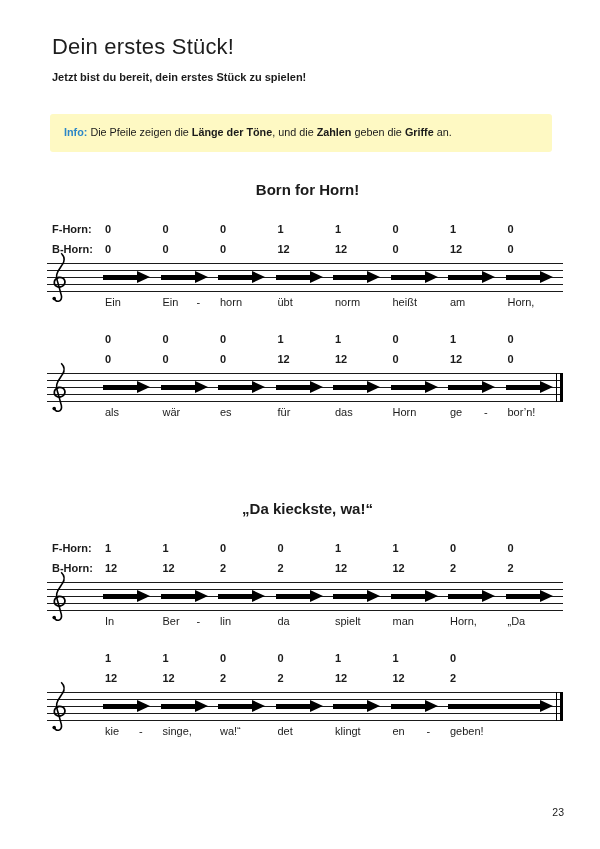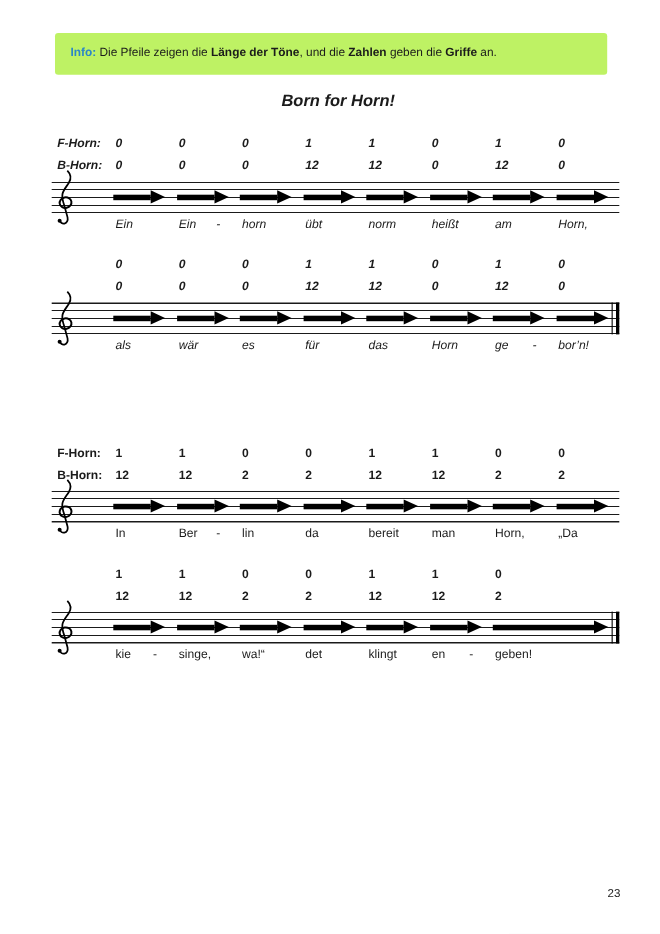--- a/index.html
+++ b/index.html
@@ -19,33 +19,33 @@
     font-size:22px;font-weight:400;line-height:22px;
     color:#1d1d1d;letter-spacing:.2px;
   }
   .doc-subtitle{
     margin-top:13px;
     font-size:11px;font-weight:bold;line-height:13px;
   }
   .infobox{
     margin-top:30px;margin-left:-2px;
     width:502px;box-sizing:border-box;
-    background:#bef264;border-radius:3px;
+    background:#fef9c3;border-radius:3px;
     padding:9px 10px 10px 14px;
     font-size:10.8px;
   }
   .infobox .para{margin:0;}
   .infobox .para + .para{margin-top:7px;}
   .infobox .tline{display:block;white-space:nowrap;line-height:18.5px;}
   .song{}
   .song-title{
     margin:0;text-align:center;
     font-size:15px;font-weight:bold;line-height:18px;
   }
-  .song-1{margin-top:15px;font-style:italic;}
+  .song-1{margin-top:29px;}
   .song-2{margin-top:81px;}
   .system{margin-top:20px;}
   .num-row{
     position:relative;height:20px;line-height:20px;
     font-size:11px;font-weight:bold;
   }
   .row-label{
     position:absolute;left:0;top:0;
     font-size:11px;font-weight:bold;
   }
@@ -79,21 +79,23 @@
   .page-number{
     position:absolute;right:36px;top:806px;
     font-size:10.5px;color:#1b1b1b;margin-left:48px;
   }
 </style>
 </head>
 <body>
 
 <div class="page">
 
-
+  <h1 class="doc-title">Dein erstes Stück!</h1>
+
+  <div class="doc-subtitle">Jetzt bist du bereit, dein erstes Stück zu spielen!</div>
 
   <div class="infobox">
       <p class="para">
         <span class="tline"><span style="font-weight: bold; color: rgb(43, 134, 199);">Info:</span><span> Die Pfeile zeigen die </span><span style="font-weight: bold;">Länge der Töne</span><span>, und die </span><span style="font-weight: bold;">Zahlen</span><span> geben die </span><span style="font-weight: bold;">Griffe</span><span> an.</span></span>
       </p>
     </div>
 
   <div class="song song-1">
     <h2 class="song-title">Born for Horn!</h2>
     <div class="systems">
@@ -252,20 +254,21 @@
               <span class="cell"><span>Horn</span></span>
               <span class="cell"><span>ge</span><span class="hyphen">-</span></span>
               <span class="cell"><span>bor’n!</span></span>
             </div>
           </div>
         </div>
       </div>
   </div>
 
   <div class="song song-2">
+    <h2 class="song-title">„Da kieckste, wa!“</h2>
     <div class="systems">
         <div class="system">
           <div class="num-row">
             <span class="row-label">F-Horn:</span>
             <div class="cells">
               <span class="cell">1</span>
               <span class="cell">1</span>
               <span class="cell">0</span>
               <span class="cell">0</span>
               <span class="cell">1</span>
@@ -325,21 +328,21 @@
               <div class="arrow-body" style="width: 34px;"></div>
               <div class="arrow-head" style="left: 34px;"></div>
             </div>
           </div>
           <div class="lyric-row">
             <div class="cells">
               <span class="cell"><span>In</span></span>
               <span class="cell"><span>Ber</span><span class="hyphen">-</span></span>
               <span class="cell"><span>lin</span></span>
               <span class="cell"><span>da</span></span>
-              <span class="cell"><span>bereit</span></span>
+              <span class="cell"><span>spielt</span></span>
               <span class="cell"><span>man</span></span>
               <span class="cell"><span>Horn,</span></span>
               <span class="cell"><span>„Da</span></span>
             </div>
           </div>
         </div>
         <div class="system">
           <div class="num-row">
             <div class="cells">
               <span class="cell">1</span>

